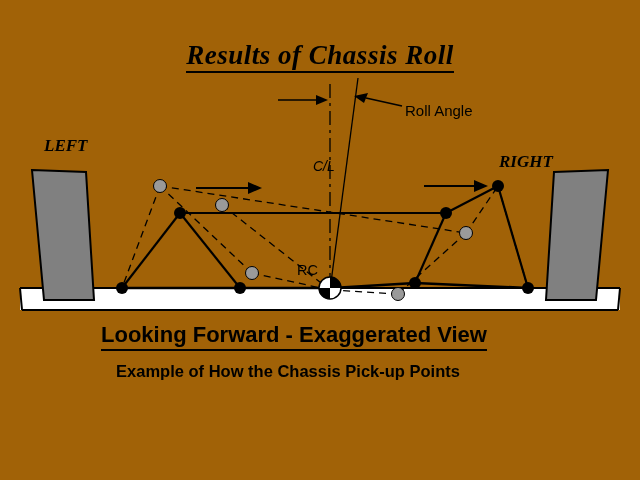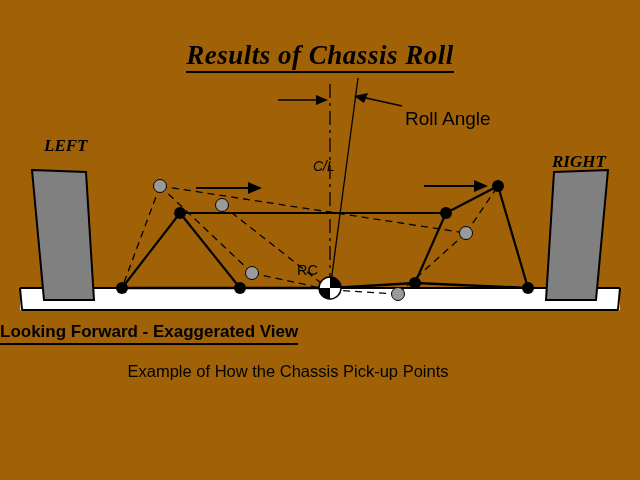--- a/index.html
+++ b/index.html
@@ -37,71 +37,71 @@
   }
   .title span {
     border-bottom: 2px solid #000;
     padding-bottom: 1px;
   }
   .caption1 {
     position: absolute;
     left: 0;
     top: 322px;
     width: 588px;
-    text-align: left;
-    font-size: 17px;
+    text-align: center;
+    font-size: 22px;
     font-weight: bold;
     color: #000000;
   }
   .caption1 span {
     border-bottom: 2px solid #000;
     padding-bottom: 2px;
   }
   .caption2 {
     position: absolute;
     left: 0;
     top: 360px;
     width: 576px;
     text-align: center;
     font-size: 16.5px;
-    font-weight: normal;
+    font-weight: bold;
     line-height: 23px;
     color: #000000;
   }
   .lbl {
     position: absolute;
     color: #000000;
   }
   .lbl-left {
     left: 44px;
     top: 136px;
     font-family: "Liberation Serif", serif;
     font-style: italic;
     font-weight: bold;
     font-size: 17px;
   }
   .lbl-right {
-    left: 552px;
+    left: 499px;
     top: 152px;
     font-family: "Liberation Serif", serif;
     font-style: italic;
     font-weight: bold;
     font-size: 17px;
   }
   .lbl-cl {
     left: 313px;
     top: 158px;
     font-family: Liberation Sans, sans-serif;
     font-style: italic;
     font-size: 14px;
   }
   .lbl-roll-angle {
     left: 405px;
-    top: 108px;
-    font-size: 19px;
+    top: 102px;
+    font-size: 15px;
   }
   .lbl-rc {
     left: 297px;
     top: 262px;
     font-size: 14.5px;
     font-weight: normal;
   }
 </style>
 </head>
 <body>

